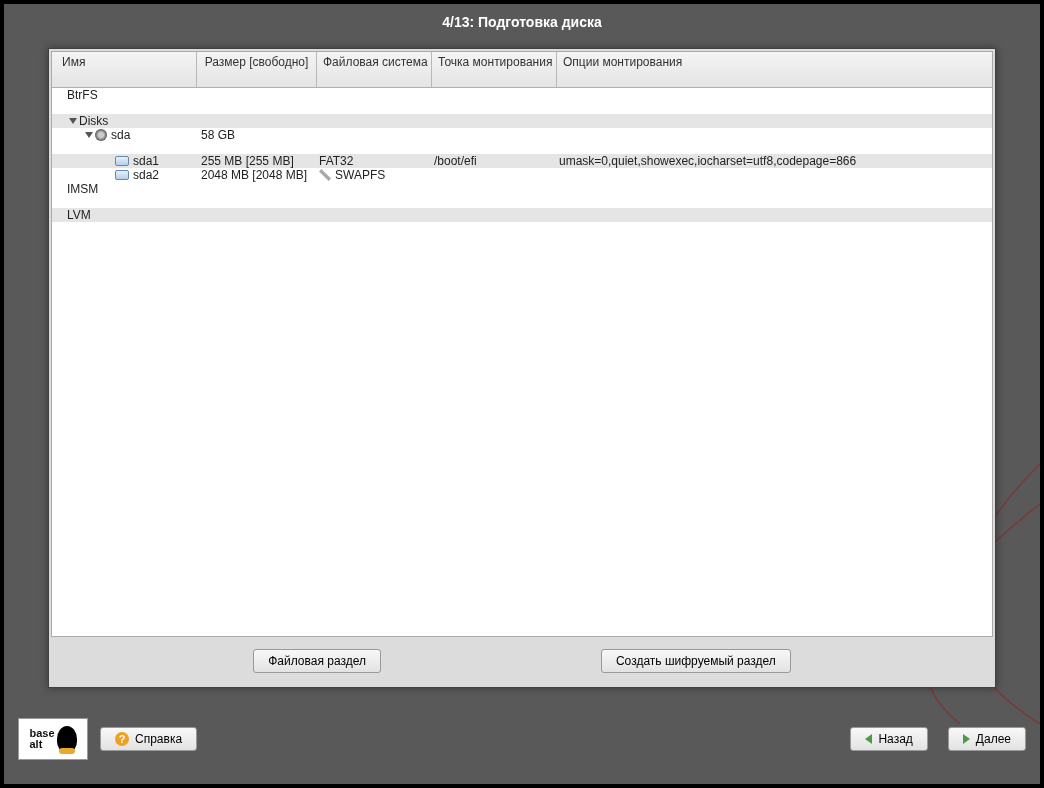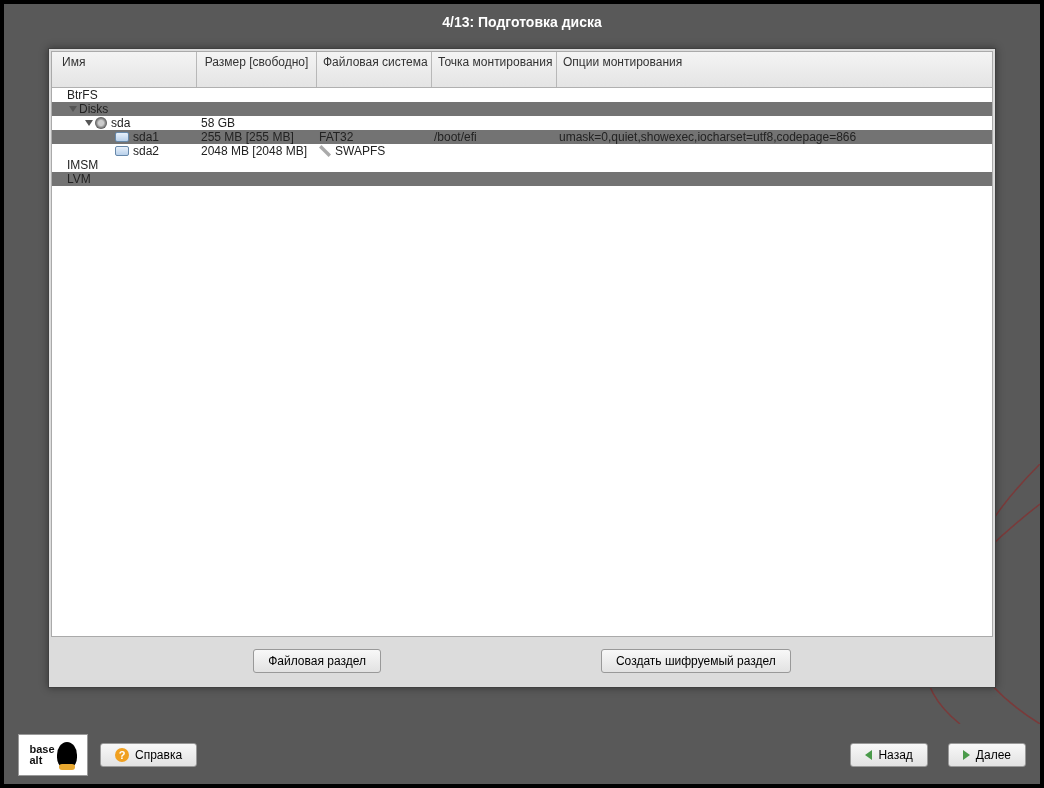--- a/index.html
+++ b/index.html
@@ -66,21 +66,21 @@
 .table-body {
   background: #fff;
 }
 .row {
   display: flex;
   height: 14px;
   align-items: center;
   font-size: 12px;
   color: #222;
 }
-.row.stripe { background: #737373; }
+.row.stripe { background: #e5e5e5; margin-top: 12px; }
 .row.selected { background: #1f7fd4; color: #fff; }
 .cell-name { width: 145px; display: flex; align-items: center; padding-left: 9px; }
 .cell-size { width: 120px; padding-left: 4px; }
 .cell-fs { width: 115px; padding-left: 2px; display: flex; align-items: center; gap: 4px; }
 .cell-mount { width: 125px; padding-left: 2px; }
 .cell-opts { flex: 1; padding-left: 2px; }
 .expander {
   display: inline-flex; width: 12px; justify-content: center;
 }
 .tri-down {
@@ -122,21 +122,21 @@
   border-radius: 3px;
   padding: 4px 14px;
   font-size: 12px;
   cursor: pointer;
   display: inline-flex;
   align-items: center;
   gap: 6px;
 }
 .bottom-bar {
   position: absolute;
-  bottom: 8px;
+  bottom: 24px;
   left: 14px;
   right: 14px;
   height: 42px;
   display: flex;
   align-items: center;
 }
 .logo {
   width: 70px; height: 42px;
   background: #fff;
   border: 1px solid #999;

